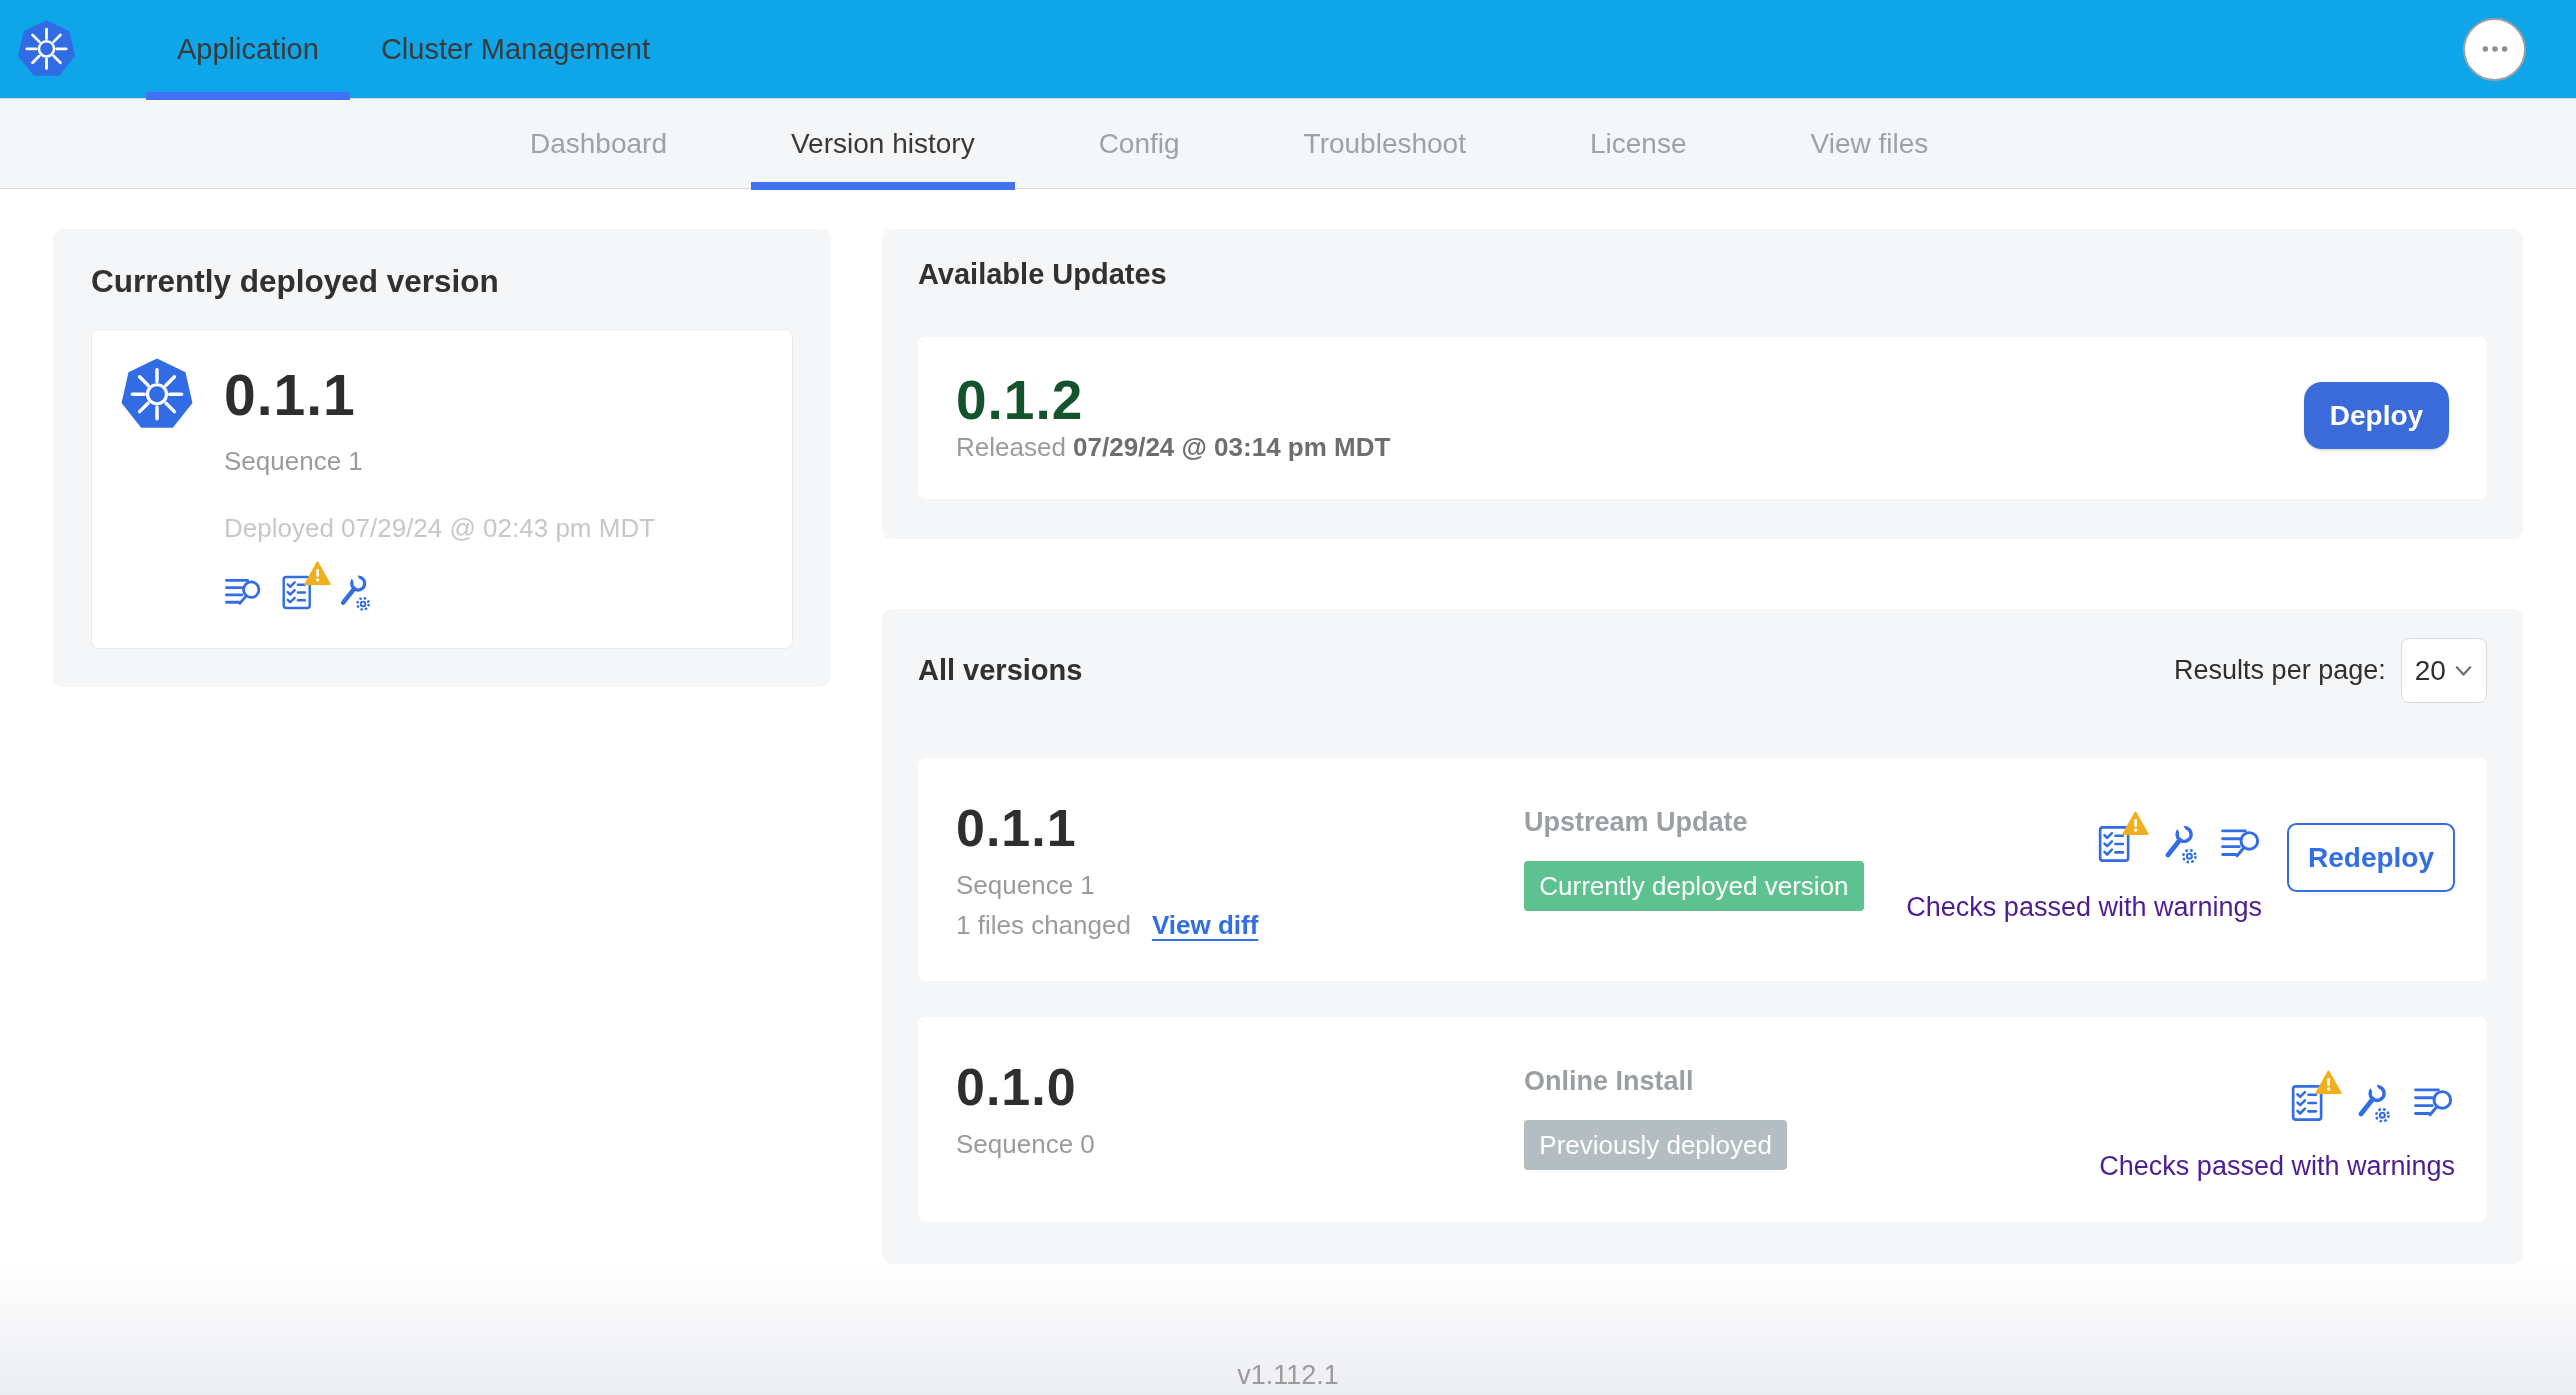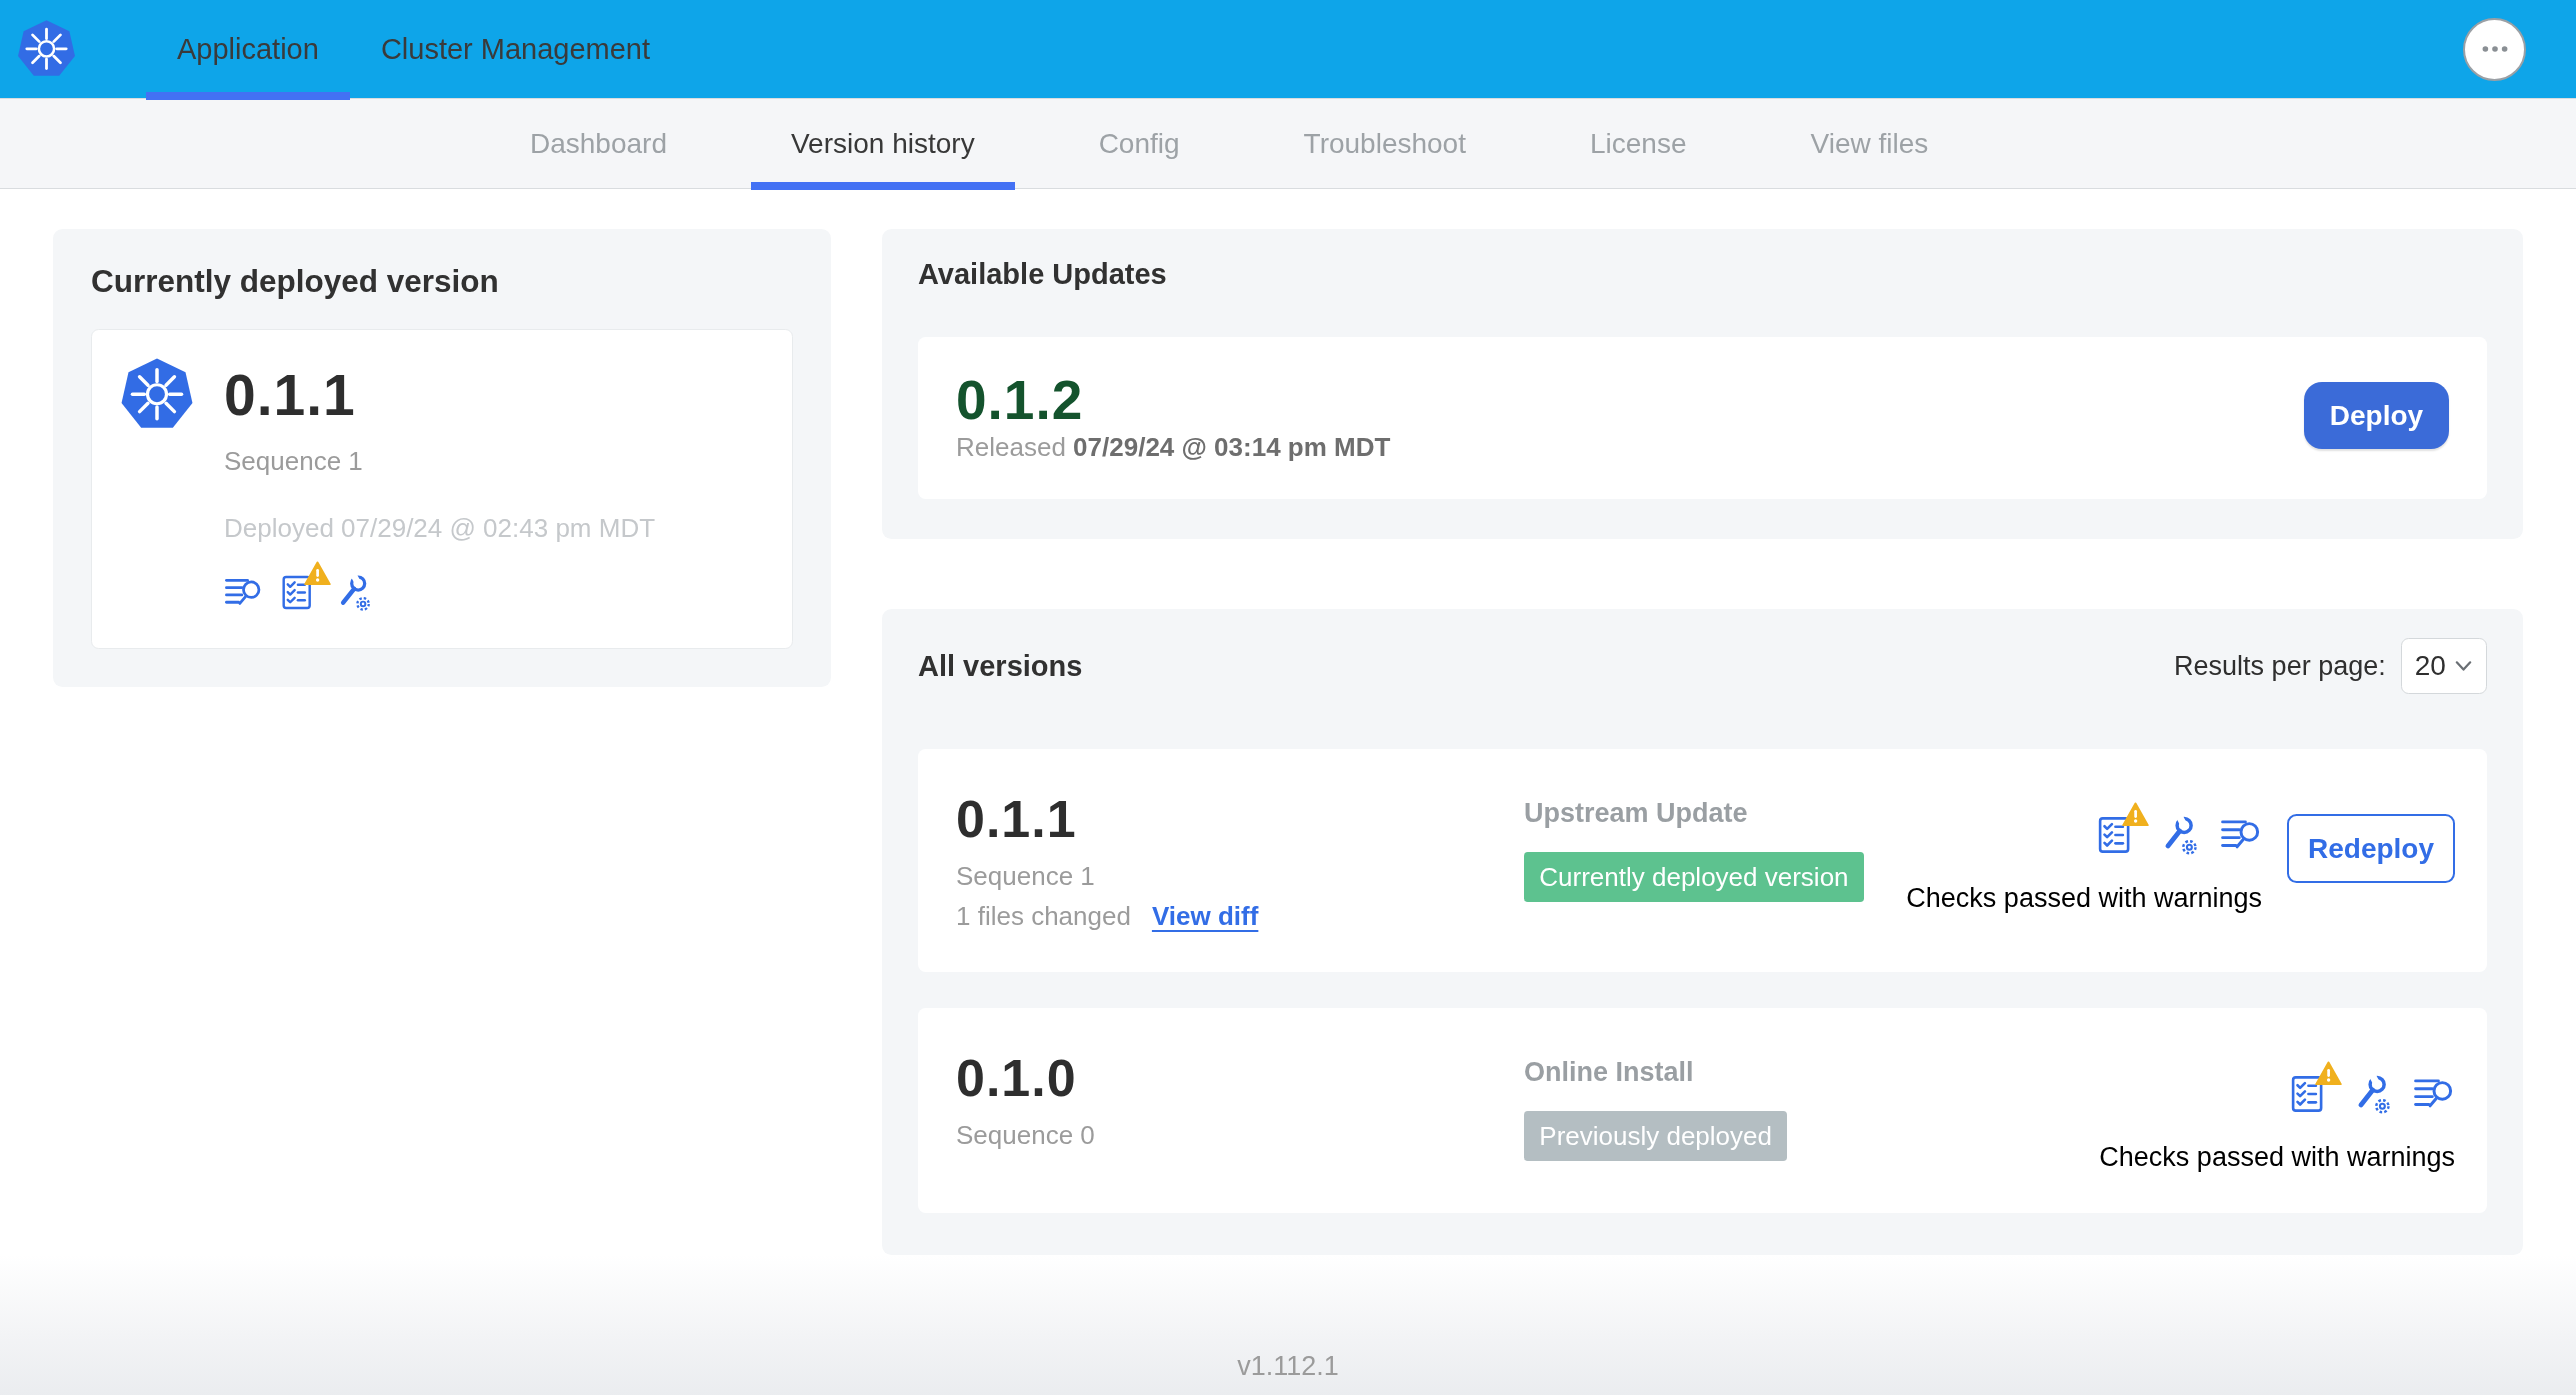--- a/index.html
+++ b/index.html
@@ -54,39 +54,39 @@
   .updates-inner { margin-top:46px; background:#fff; border-radius:7.6px; padding:31px 38px 36px 38px; display:flex; align-items:center; justify-content:space-between; }
   .ver-num-md { font-size:55px; font-weight:700; color:#14532d; letter-spacing:1px; }
   .released-line { font-size:26px; color:#9b9b9b; }
   .released-line b { color:#6e6e6e; font-weight:700; }
   .btn-primary { width:145px; height:67px; background:#3b6bd8; color:#fff; border:none; border-radius:18px; font-size:28px; font-weight:700; font-family:"Liberation Sans", sans-serif; cursor:pointer; box-shadow:0 1.9px 1.9px rgba(0,0,0,0.12); }
 
   .versions-panel { margin-top:70px; padding:29px 36px 5.7px 36px; }
   .versions-head { display:flex; align-items:center; justify-content:space-between; }
   .results-wrap { display:flex; align-items:center; gap:15.3px; }
   .results-label { font-size:27px; color:#2f2f2f; }
-  .select-box { width:86px; height:56px; background:#fff; border:1.9px solid #d4d8db; border-radius:7.6px; display:flex; align-items:center; justify-content:center; gap:8.6px; font-size:28px; color:#2f2f2f; cursor:pointer; }
+  .select-box { width:86px; height:65px; background:#fff; border:1.9px solid #d4d8db; border-radius:7.6px; display:flex; align-items:center; justify-content:center; gap:8.6px; font-size:28px; color:#2f2f2f; cursor:pointer; }
   .select-box .chev { width:19px; height:13.4px; color:#6a6f74; }
 
   .vrows { margin-top:55px; }
   .vrow { background:#fff; border-radius:7.6px; padding:40px 32px 40px 38px; display:flex; align-items:flex-start; margin-bottom:36px; }
   .vcol-1 { width:568px; flex:none; }
   .ver-num-row { font-size:52px; font-weight:700; color:#2e2e2e; letter-spacing:1px; }
   .vcol-1 .seq-text { margin-top:11.5px; }
   .files-line { margin-top:9.5px; display:flex; align-items:baseline; gap:21px; font-size:26px; color:#9b9b9b; }
   .link { color:#326de6; text-decoration:underline; text-underline-offset:4.8px; cursor:pointer; font-weight:700; }
   .vcol-2 { flex:1; margin-top:9px; }
   .source-text { font-size:27px; font-weight:600; color:#9a9fa3; }
   .badge { display:inline-block; margin-top:23px; padding:9.5px 15.3px; border-radius:3.8px; font-size:26px; color:#fff; }
   .badge.success { background:#5dc28f; }
   .badge.neutral { background:#b4bec2; }
   .vcol-3 { display:flex; align-items:flex-start; gap:25px; margin-top:25px; }
   .checks-col { display:flex; flex-direction:column; align-items:flex-end; }
   .checks-icons { display:flex; align-items:center; gap:21px; }
-  .checks-text { margin-top:27px; font-size:27px; color:#000000; white-space:nowrap;margin-left:16px; }
+  .checks-text { margin-top:27px; font-size:27px; color:#4c1d95; white-space:nowrap;margin-left:16px; }
   .btn-outline { width:168px; height:69px; background:#fff; border:2.4px solid #326de6; color:#326de6; border-radius:9.5px; font-size:28px; font-weight:700; font-family:"Liberation Sans", sans-serif; cursor:pointer; }
 
   
   footer { flex:none; height:143px; background:linear-gradient(180deg, #ffffff 0%, #f3f4f6 55%, #eaecef 100%); display:flex; align-items:flex-end; justify-content:center; padding-bottom:15.3px; font-size:27px; color:#9b9b9b; }
 </style>
 </head>
 <body>
 
 <svg width="0" height="0" style="position:absolute" aria-hidden="true">
   <defs>

